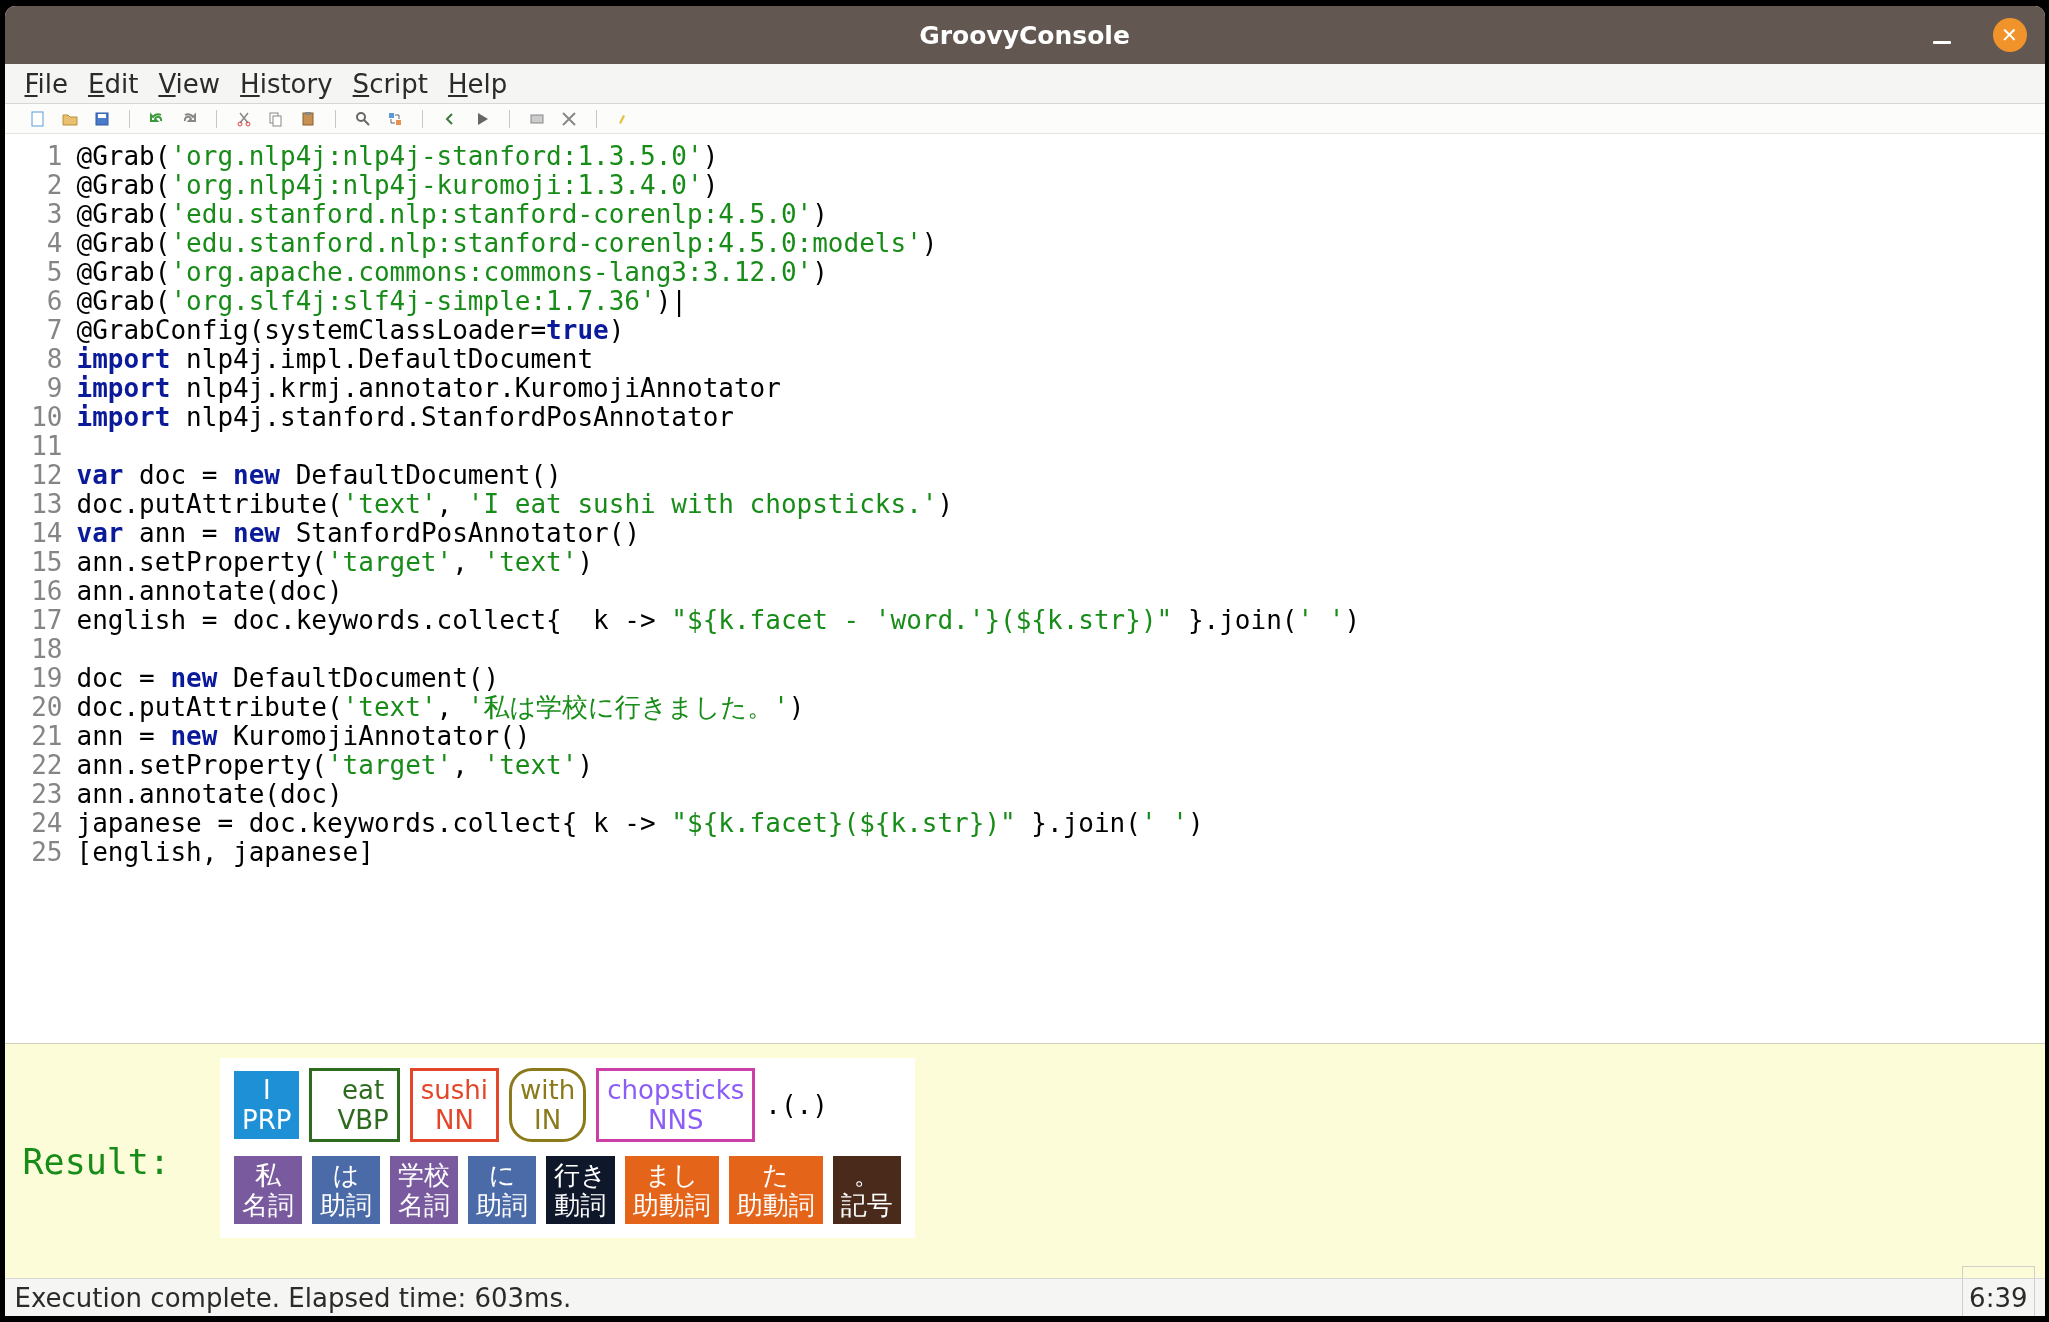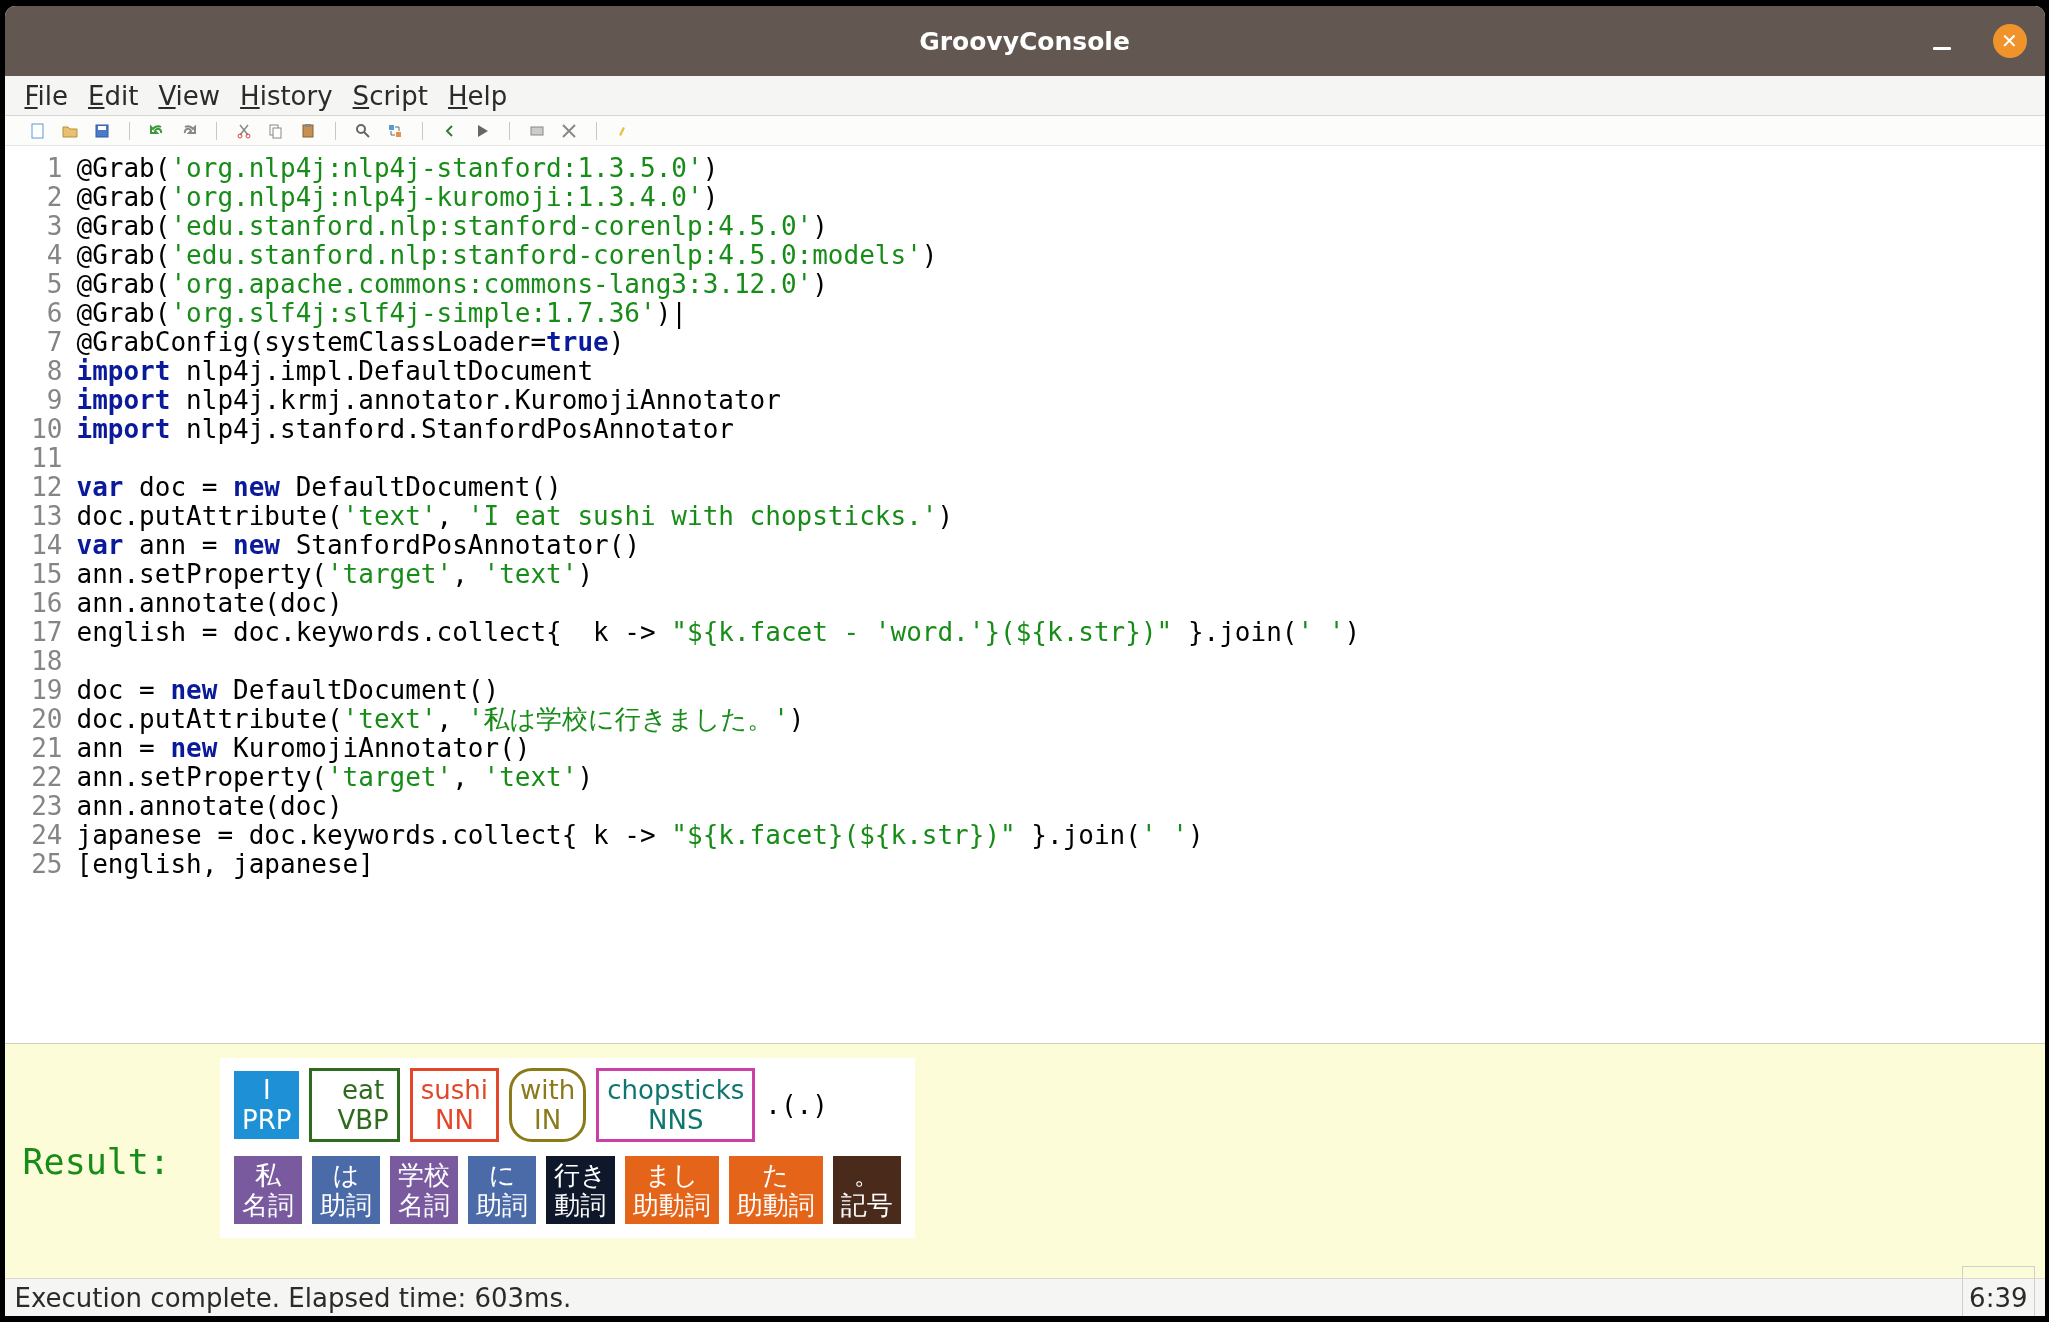--- a/index.html
+++ b/index.html
@@ -16,21 +16,21 @@
   .window {
     width: 2040px;
     height: 1310px;
     background: #fff;
     display: flex;
     flex-direction: column;
     border-radius: 10px 10px 0 0;
     overflow: hidden;
   }
   .titlebar {
-    height: 70px;
+    height: 58px;
     background: #635851;
     display: flex;
     align-items: center;
     justify-content: center;
     position: relative;
     color: #fff;
   }
   .titlebar .title {
     font-size: 25px;
     font-weight: bold;
@@ -319,21 +319,21 @@
             <div class="tk-tag">VBP</div>
           </div>
           <div class="tok tok-variant-border" style="border-color: rgb(228, 70, 42); color: rgb(228, 70, 42);">
             <div class="tk-word">sushi</div>
             <div class="tk-tag">NN</div>
           </div>
           <div class="tok tok-variant-border" style="border-color: rgb(138, 122, 26); color: rgb(138, 122, 26); border-radius: 23px;">
             <div class="tk-word">with</div>
             <div class="tk-tag">IN</div>
           </div>
-          <div class="tok tok-variant-border" style="border-color: rgb(204, 63, 167); color: #0f766e;">
+          <div class="tok tok-variant-border" style="border-color: rgb(204, 63, 167); color: #8b5cf6;">
             <div class="tk-word">chopsticks</div>
             <div class="tk-tag">NNS</div>
           </div>
           <span class="period">.(.)</span>
         </div>
       <div class="token-row" id="row-jp">
           <div class="tok filled" style="background: rgb(122, 90, 158);">
             <div class="tk-word">私</div>
             <div class="tk-tag">名詞</div>
           </div>

